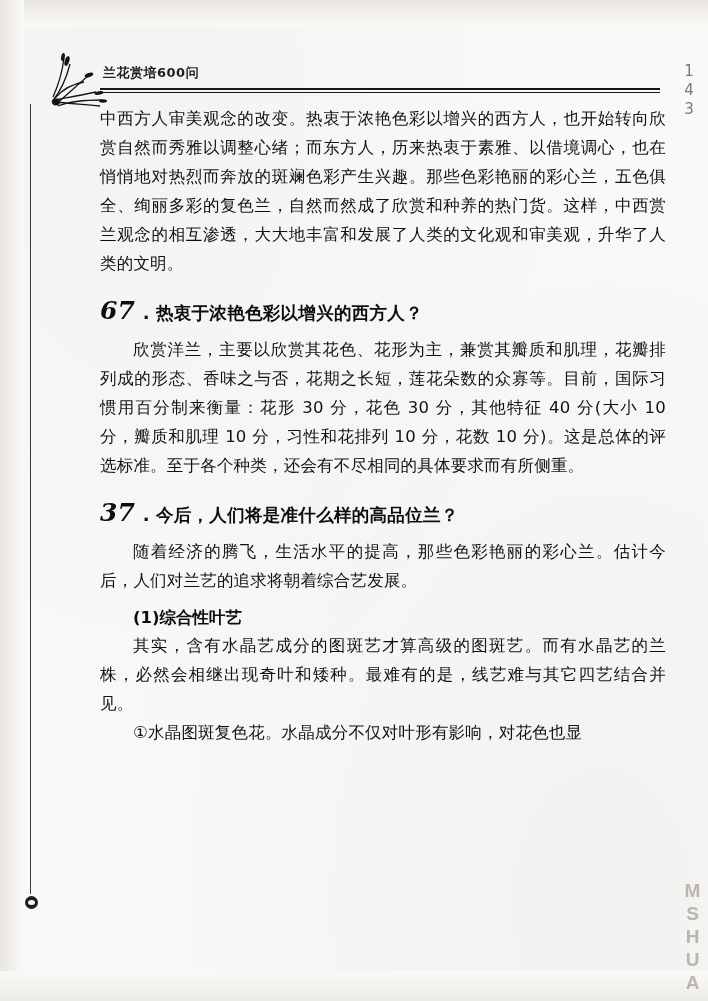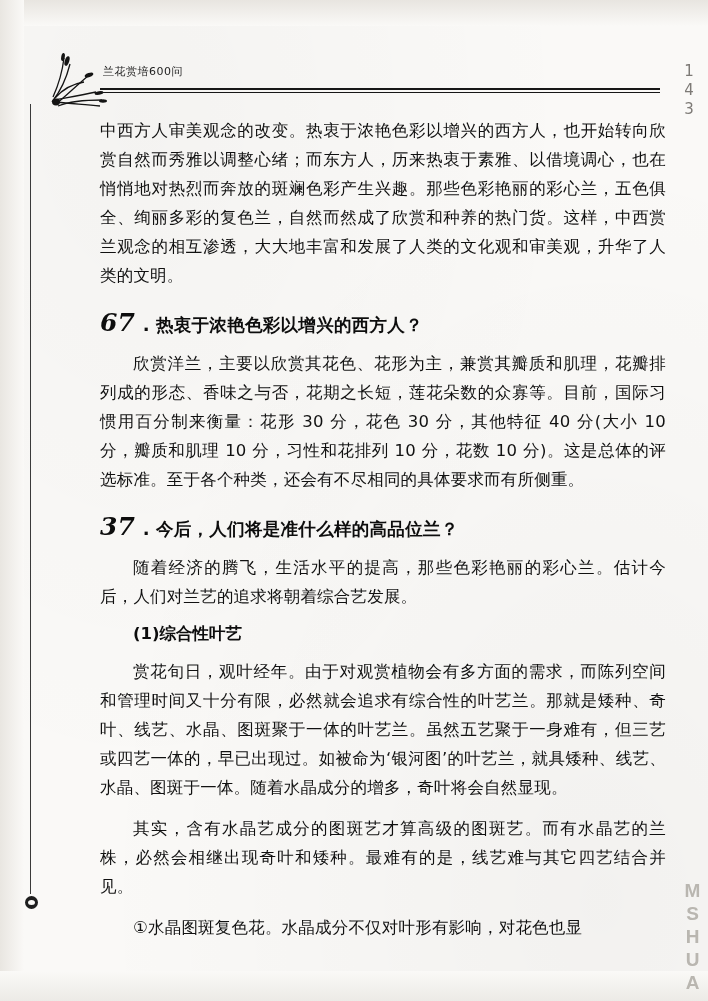--- a/index.html
+++ b/index.html
@@ -91,22 +91,22 @@
     writing-mode: vertical-rl;
     text-orientation: upright;
     letter-spacing: 1px;
   }
 
   
   .running-head {
     position: absolute;
     left: 103px;
     top: 64px;
-    font-size: 11px;
-    font-weight: normal;
+    font-size: 13px;
+    font-weight: bold;
     color: #1d1d1d;
     letter-spacing: 0.5px;
     font-family: "DejaVu Sans", sans-serif;
   }
   .head-rule {
     position: absolute;
     left: 100px;
     top: 88px;
     width: 560px;
     height: 2px;
@@ -131,21 +131,21 @@
   }
 
   .content {
     position: absolute;
     left: 100px;
     top: 104px;
     width: 566px;
   }
 
   p.body {
-    margin: 12px 0 0 0;
+    margin: 0 0 0 0;
     font-size: 16.5px;
     line-height: 29px;
     color: #111;
     text-align: justify;
     font-family: "DejaVu Sans", sans-serif;
     letter-spacing: 0.2px;
   }
   p.indent { text-indent: 2em; }
 
   h2.qhead {
@@ -226,19 +226,18 @@
 
     <p class="body indent">欣赏洋兰，主要以欣赏其花色、花形为主，兼赏其瓣质和肌理，花瓣排列成的形态、香味之与否，花期之长短，莲花朵数的众寡等。目前，国际习惯用百分制来衡量：花形 30 分，花色 30 分，其他特征 40 分(大小 10 分，瓣质和肌理 10 分，习性和花排列 10 分，花数 10 分)。这是总体的评选标准。至于各个种类，还会有不尽相同的具体要求而有所侧重。</p>
 
     <h2 class="qhead">
       <span class="qnum">37</span><span class="qdot">.</span><span>今后，人们将是准什么样的高品位兰？</span>
     </h2>
 
     <p class="body indent">随着经济的腾飞，生活水平的提高，那些色彩艳丽的彩心兰。估计今后，人们对兰艺的追求将朝着综合艺发展。</p>
 
     <h3 class="sub">(1)综合性叶艺</h3>
-    <p class="body indent">赏花旬日，观叶经年。由于对观赏植物会有多方面的需求，而陈列空间和管理时间又十分有限，必然就会追求有综合性的叶艺兰。那就是矮种、奇叶、线艺、水晶、图斑聚于一体的叶艺兰。虽然五艺聚于一身难有，但三艺或四艺一体的，早已出现过。如被命为‘银河图’的叶艺兰，就具矮种、线艺、水晶、图斑于一体。随着水晶成分的增多，奇叶将会自然显现。</p>
     <p class="body indent">其实，含有水晶艺成分的图斑艺才算高级的图斑艺。而有水晶艺的兰株，必然会相继出现奇叶和矮种。最难有的是，线艺难与其它四艺结合并见。</p>
 
     <p class="body indent">①水晶图斑复色花。水晶成分不仅对叶形有影响，对花色也显</p>
 
   </div>
 </div>
 
 </body></html>

